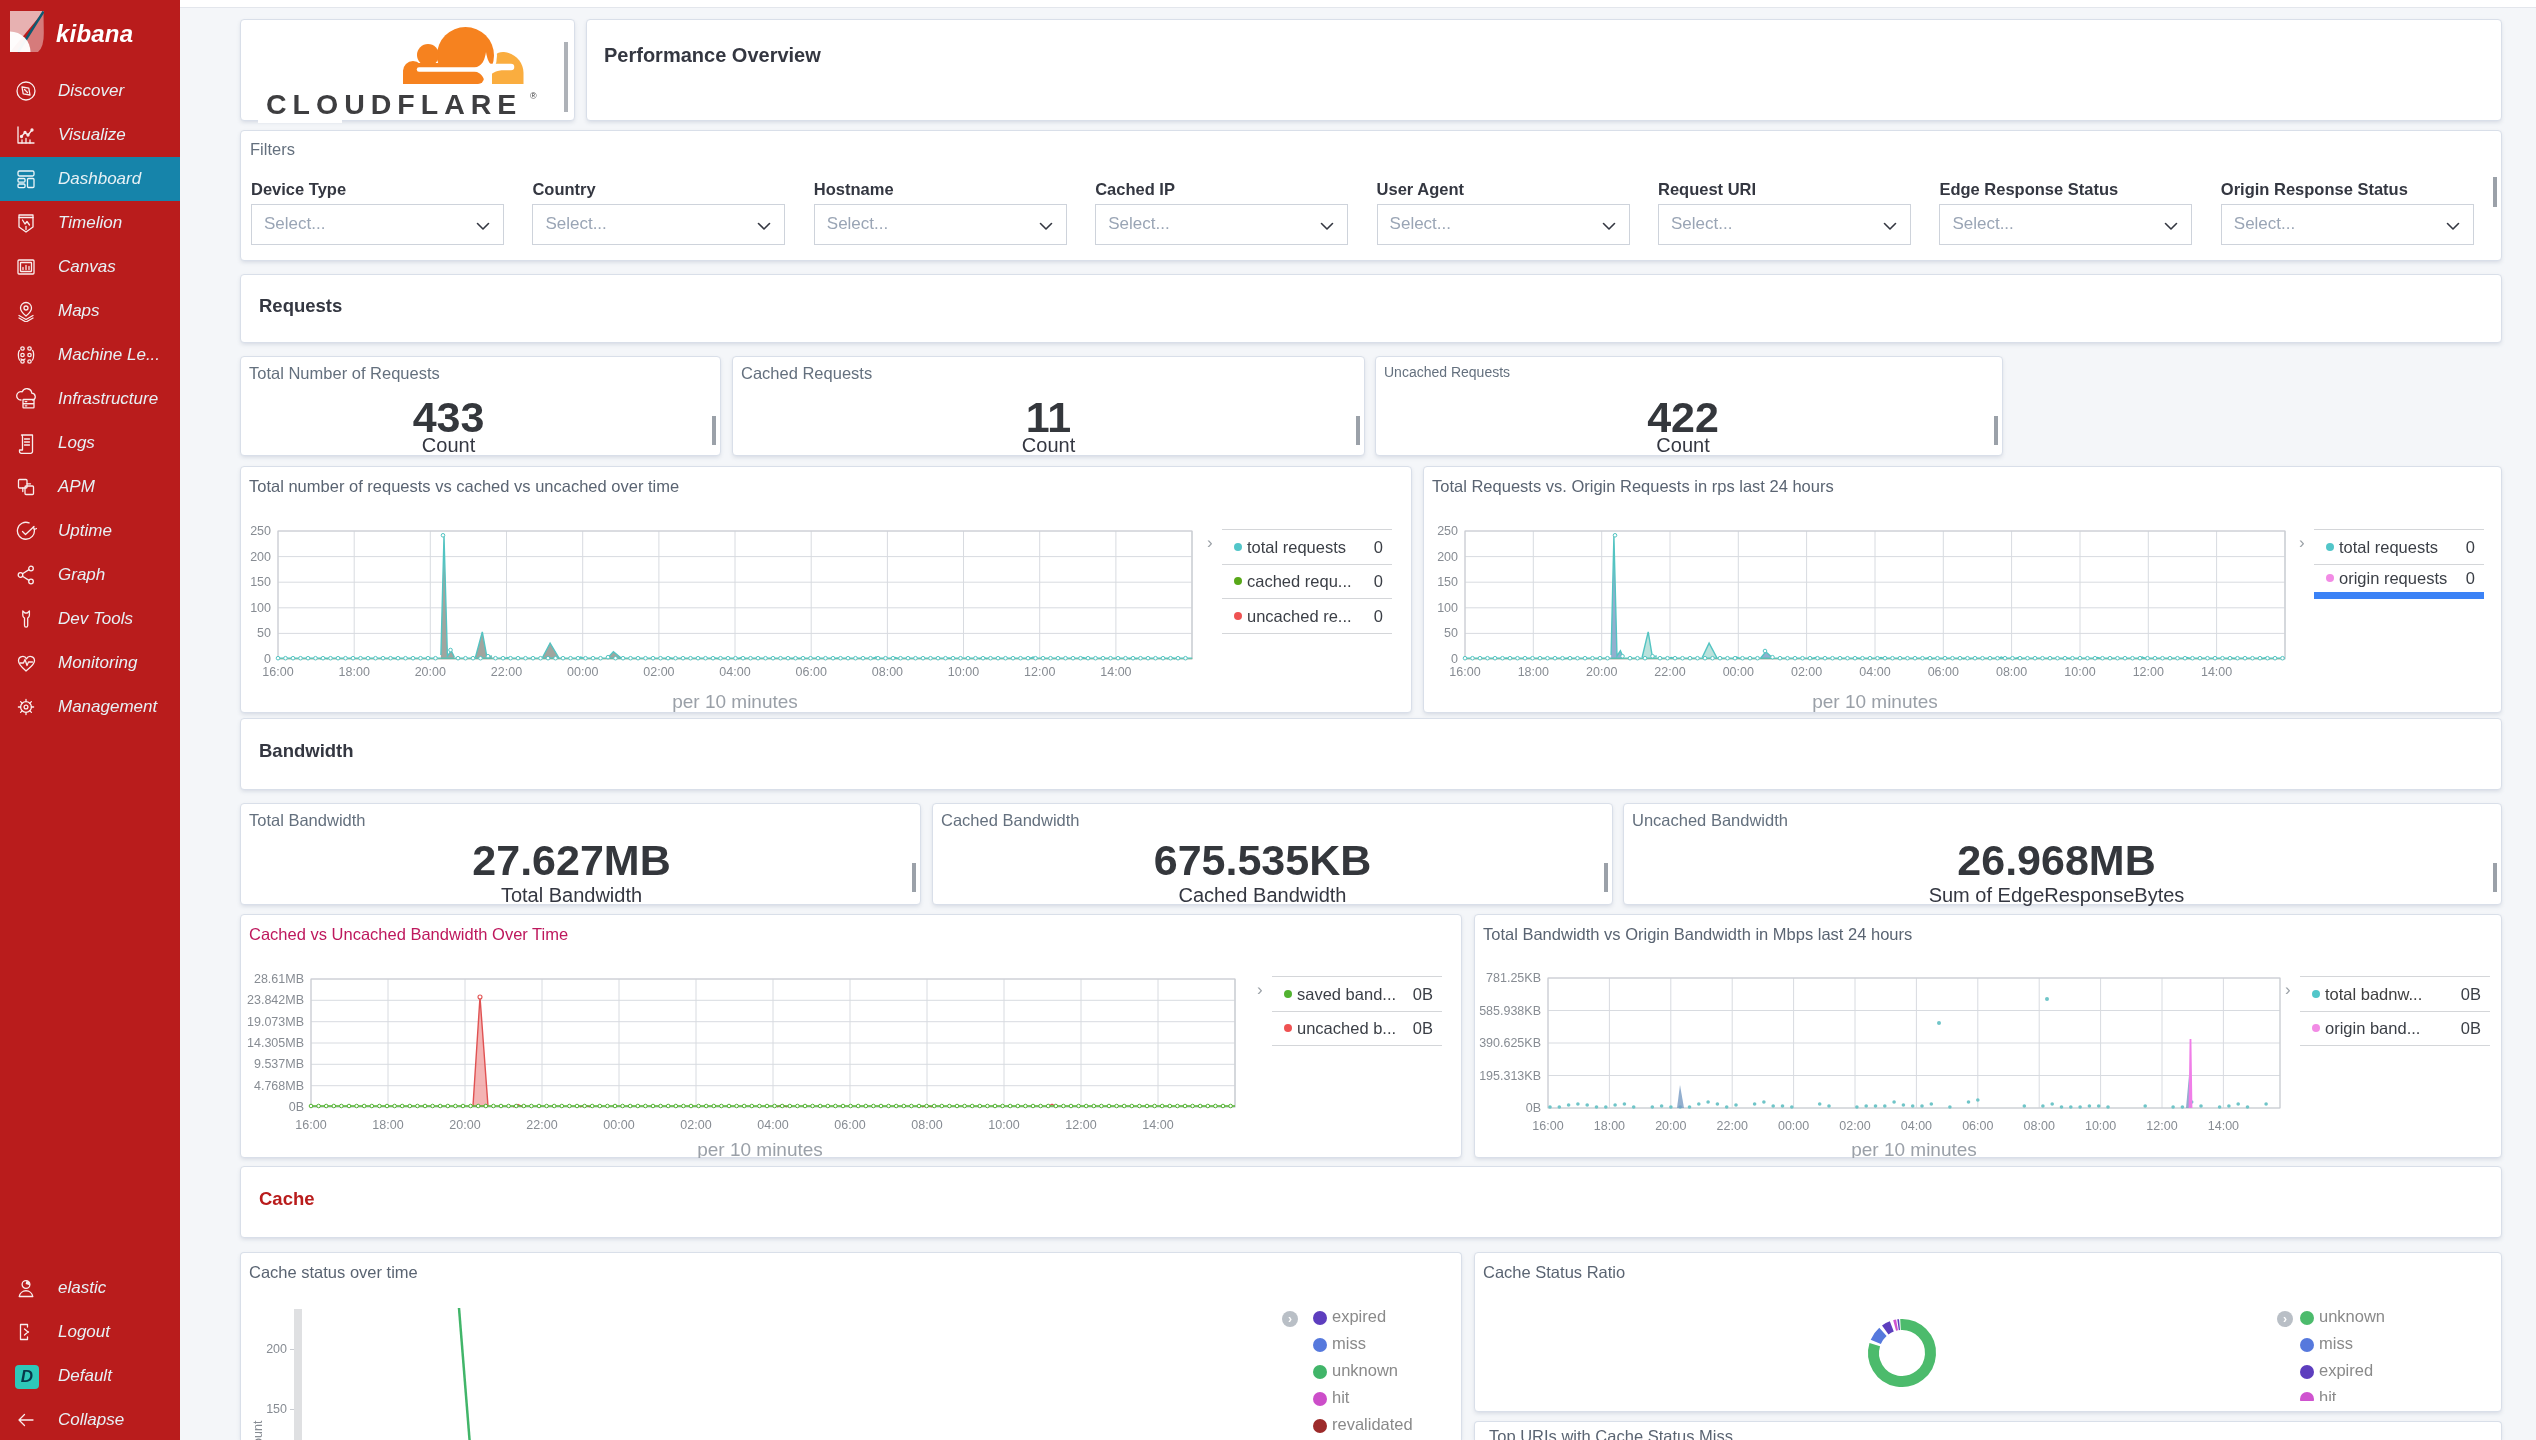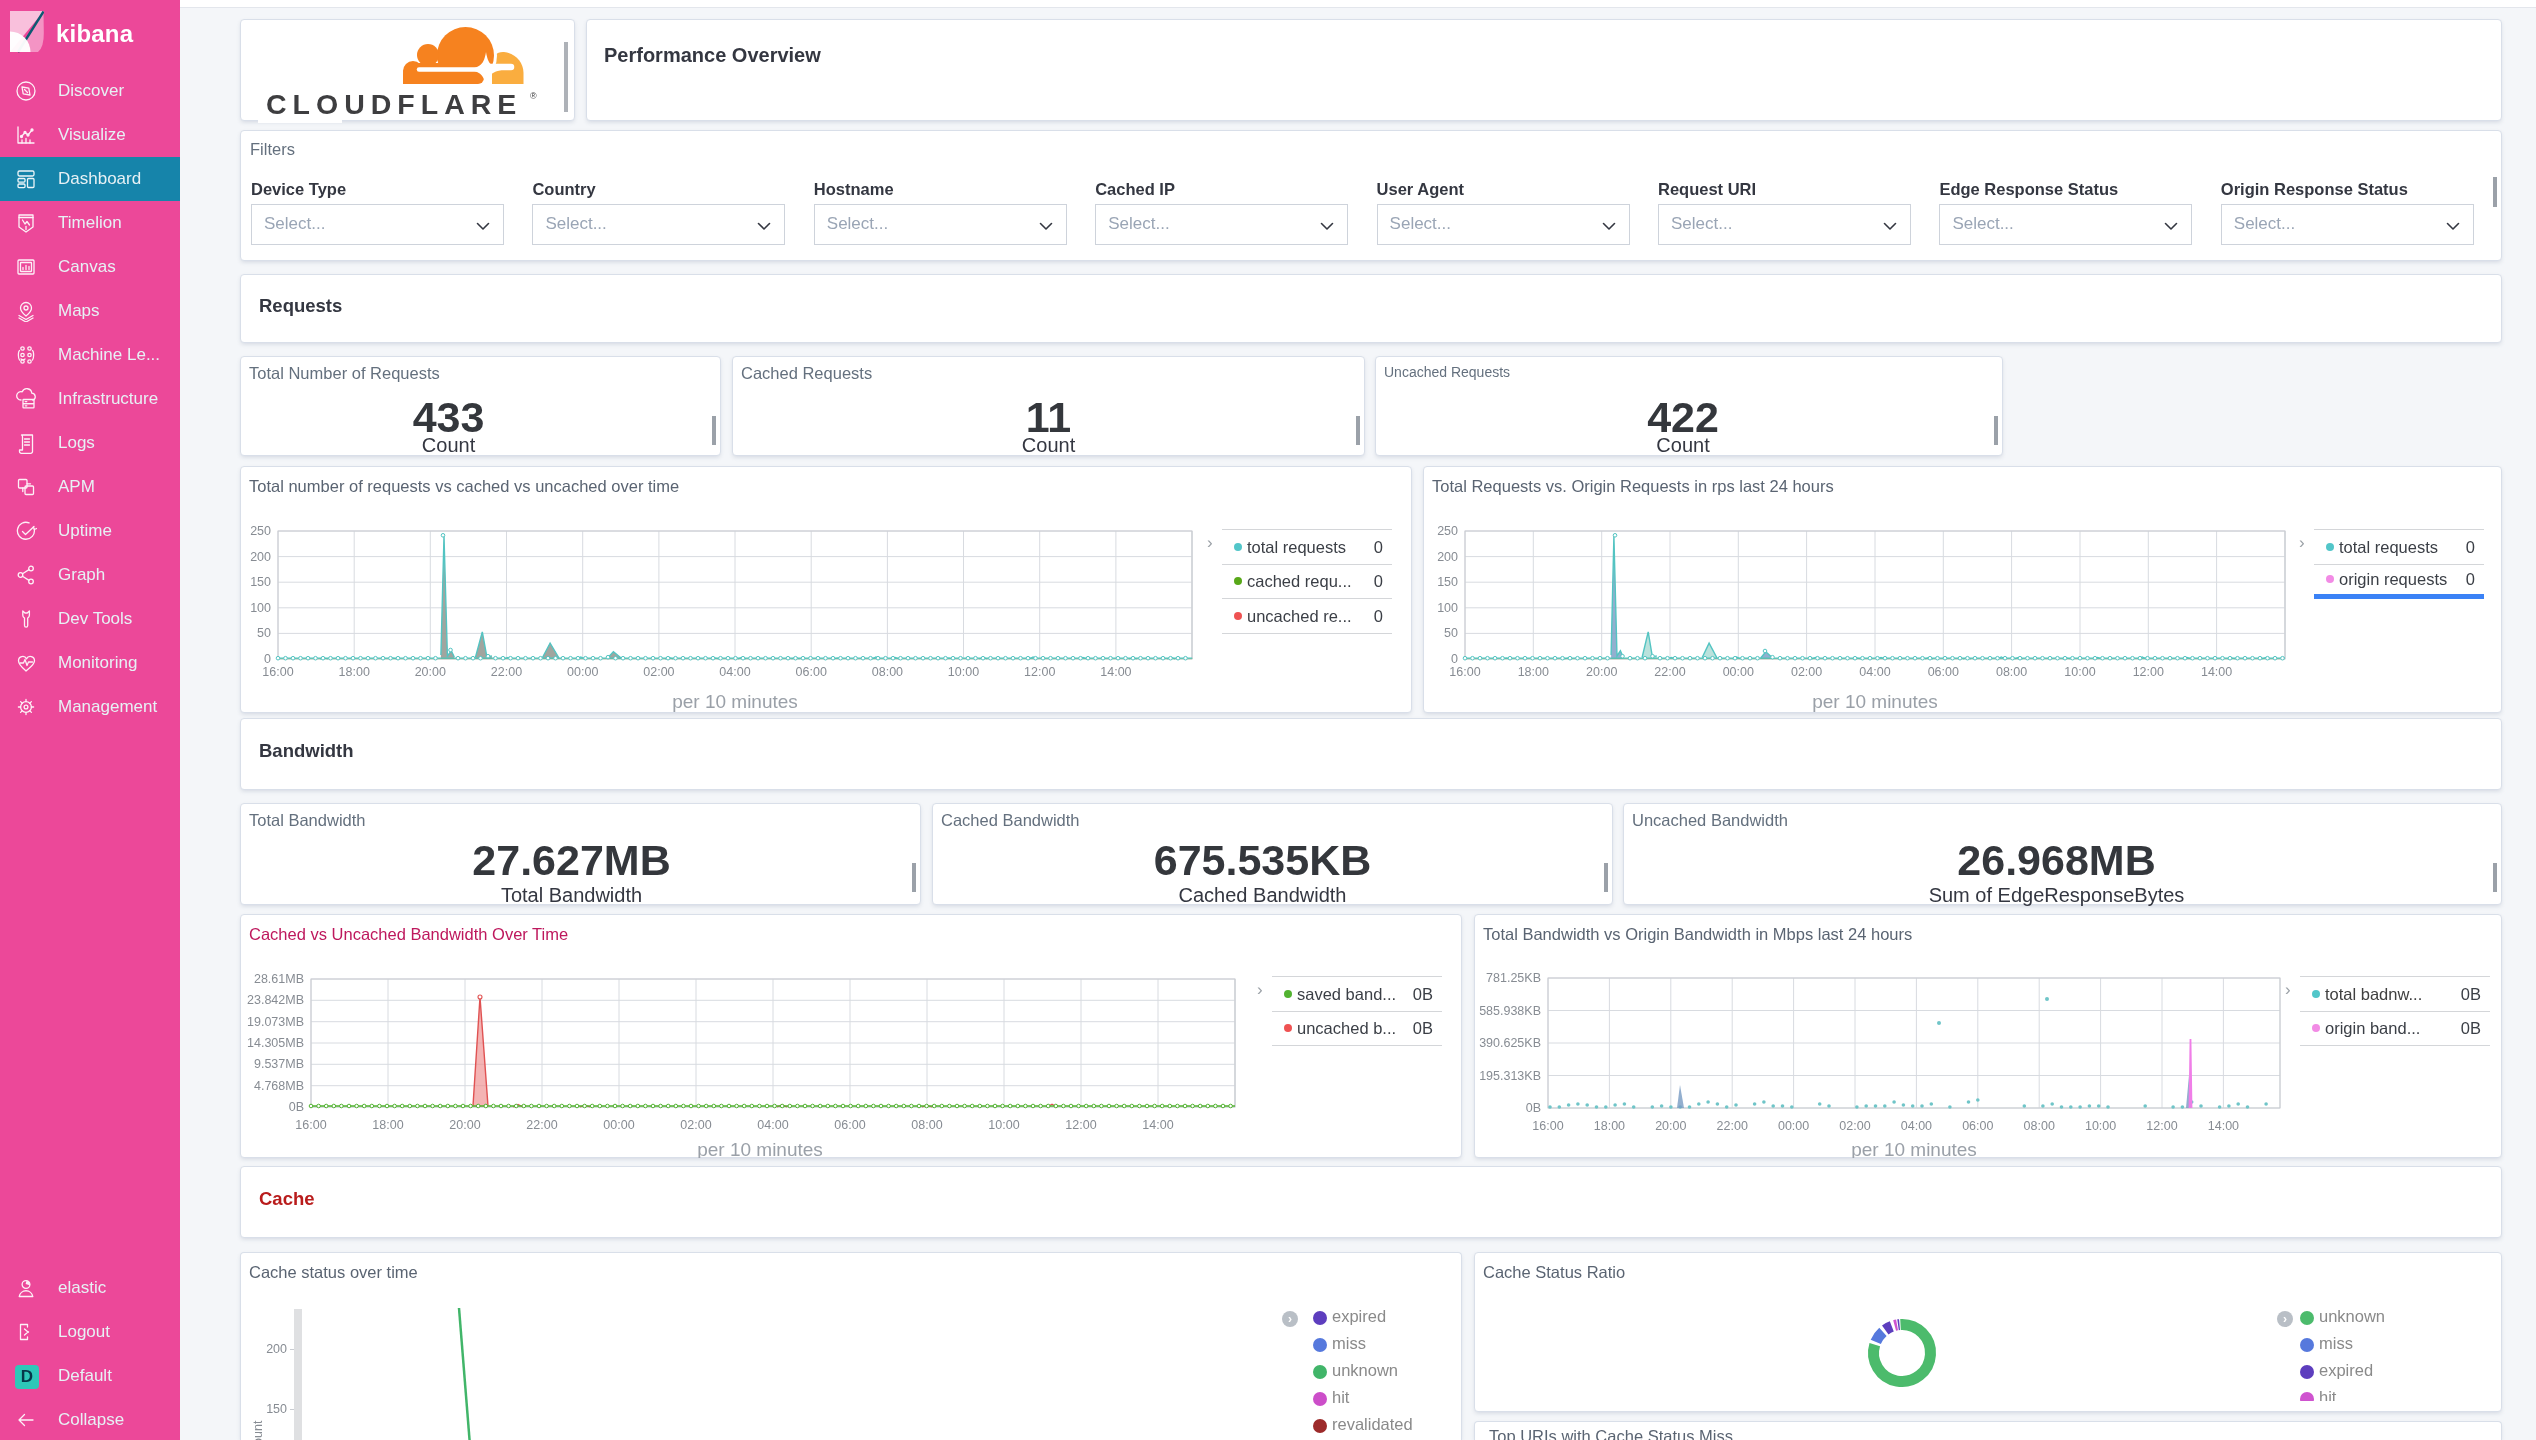--- a/index.html
+++ b/index.html
@@ -1,16 +1,16 @@
 <!DOCTYPE html>
 <html><head><meta charset="utf-8"><style>
 * { margin:0; padding:0; box-sizing:border-box; }
 html,body { width:2536px; height:1440px; overflow:hidden; font-family:"Liberation Sans",sans-serif; background:#f4f6f9; }
 .abs { position:absolute; }
-#sidebar { position:absolute; left:0; top:0; width:180px; height:1440px; background:#ec4899; }
+#sidebar { position:absolute; left:0; top:0; width:180px; height:1440px; background:#b91c1c;font-style:italic; }
 #topstrip { position:absolute; left:180px; top:0; width:2356px; height:8px; background:#ffffff; border-bottom:1px solid #e3e6ec; }
 .nav { position:absolute; left:0; width:180px; height:44px; color:#e7f1f5; font-size:17px; }
 .nav-sel { background:#1684aa; }
 .nico { position:absolute; left:15px; top:11px; }
 .nlbl { position:absolute; left:58px; top:50%; transform:translateY(-50%); }
 #klogo-lbl { position:absolute; left:56px; top:20px; color:#fff; font-size:24px; font-weight:600; letter-spacing:0.2px; }
 .panel { position:absolute; background:#fff; border:1px solid #d9dfe9; border-radius:4px; box-shadow:0 2px 4px -1px rgba(125,140,165,0.3); }
 .sel { background:#fff; border:1px solid #ced3db; color:#9aa5b5; font-size:17px; padding:9px 12px; position:absolute; }
 .tick { font-size:12.5px; fill:#878c93; font-family:"Liberation Sans",sans-serif; }
 .axlbl { font-size:19px; fill:#9aa0a8; font-family:"Liberation Sans",sans-serif; }
@@ -662,21 +662,21 @@
     <circle cx="859.5" cy="192.2" r="1.8" fill="#fff" stroke="#53c4c2" stroke-width="1"></circle>
     <text x="452" y="242" text-anchor="middle" class="axlbl">per 10 minutes</text>
   </svg>
 <div class="abs" style="left:2299px;top:533px;color:#9aa0a6;font-size:17px">›</div>
 <div class="abs" style="left:2314px;top:529px;width:170px;border-top:1px solid #d4d6d9">
     <div style="position:relative;height:34.5px;border-bottom:1px solid #d4d6d9;">
       <span style="position:absolute;left:12px;top:50%;margin-top:-4px;width:8px;height:8px;border-radius:50%;background:#52c6c9"></span>
       <span style="position:absolute;left:25px;top:50%;transform:translateY(-50%);font-size:16.5px;color:#3b3f46;white-space:nowrap">total requests</span>
       <span style="position:absolute;right:9px;top:50%;transform:translateY(-50%);font-size:16.5px;color:#3b3f46">0</span>
     </div>
-    <div style="position:relative;height:34.5px;border-bottom:5px solid #3b82f6;">
+    <div style="position:relative;height:34.5px;border-bottom:7px solid #3b82f6;">
       <span style="position:absolute;left:12px;top:50%;margin-top:-4px;width:8px;height:8px;border-radius:50%;background:#f28be5"></span>
       <span style="position:absolute;left:25px;top:50%;transform:translateY(-50%);font-size:16.5px;color:#3b3f46;white-space:nowrap">origin requests</span>
       <span style="position:absolute;right:9px;top:50%;transform:translateY(-50%);font-size:16.5px;color:#3b3f46">0</span>
     </div>
   </div>
 <div class="abs" style="left:259px;top:740px;font-size:18.5px;font-weight:700;color:#343741">Bandwidth</div>
 <div class="abs" style="left:249px;top:811px;font-size:16.5px;color:#64707e">Total Bandwidth</div>
 <div class="abs" style="left:231px;top:839px;width:681px;text-align:center;font-size:43px;line-height:43px;font-weight:700;color:#34373c">27.627MB</div>
 <div class="abs" style="left:231px;top:885px;width:681px;text-align:center;font-size:20px;line-height:20px;color:#343741">Total Bandwidth</div>
 <div class="abs" style="left:912px;top:863px;width:4px;height:29px;background:#9ba1a9"></div>

